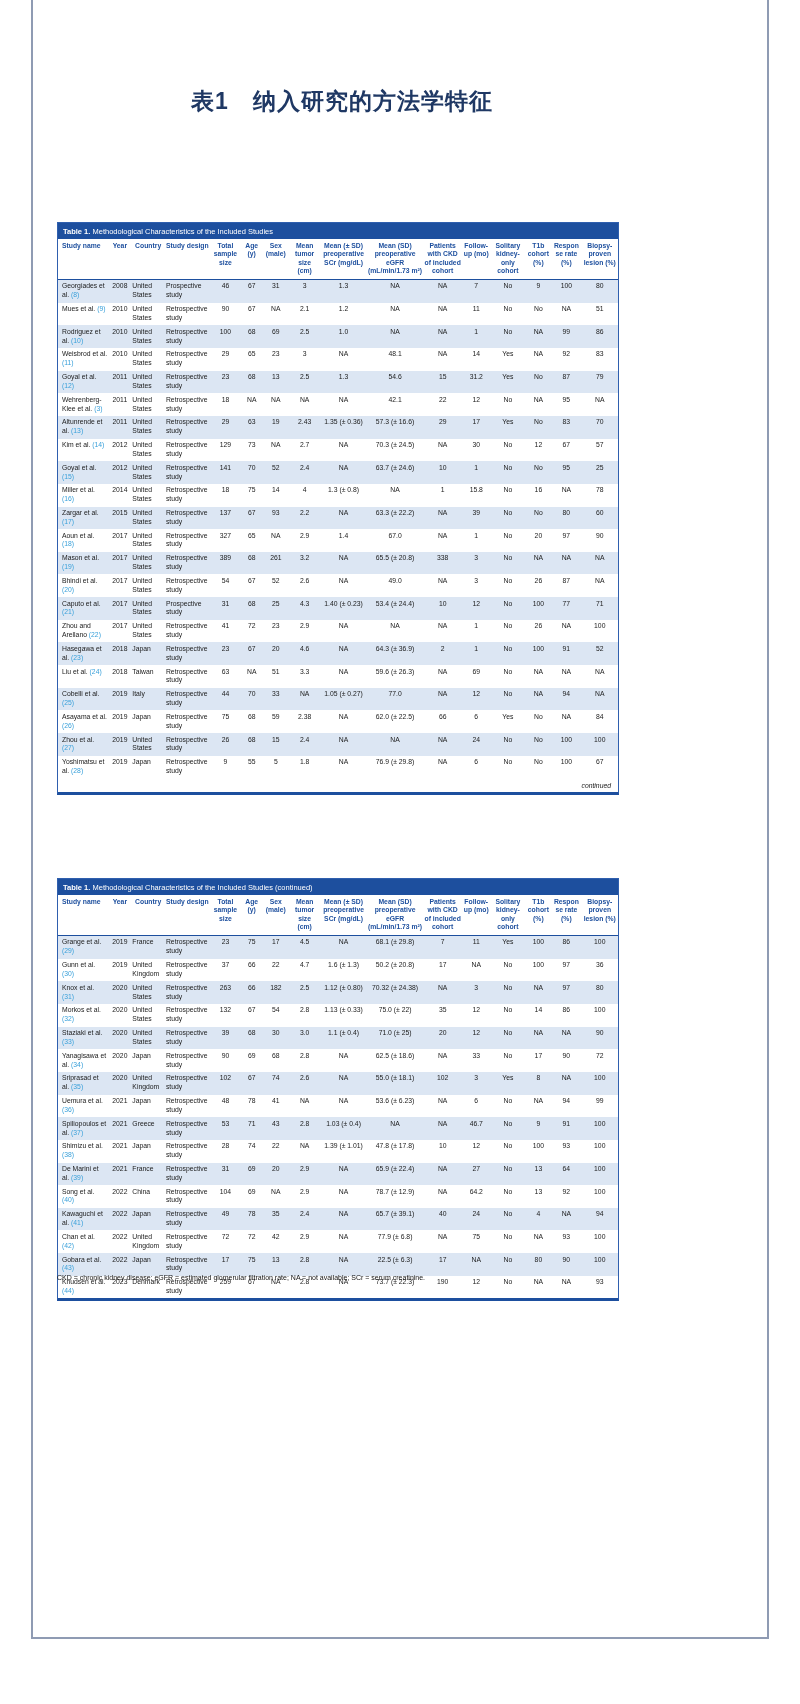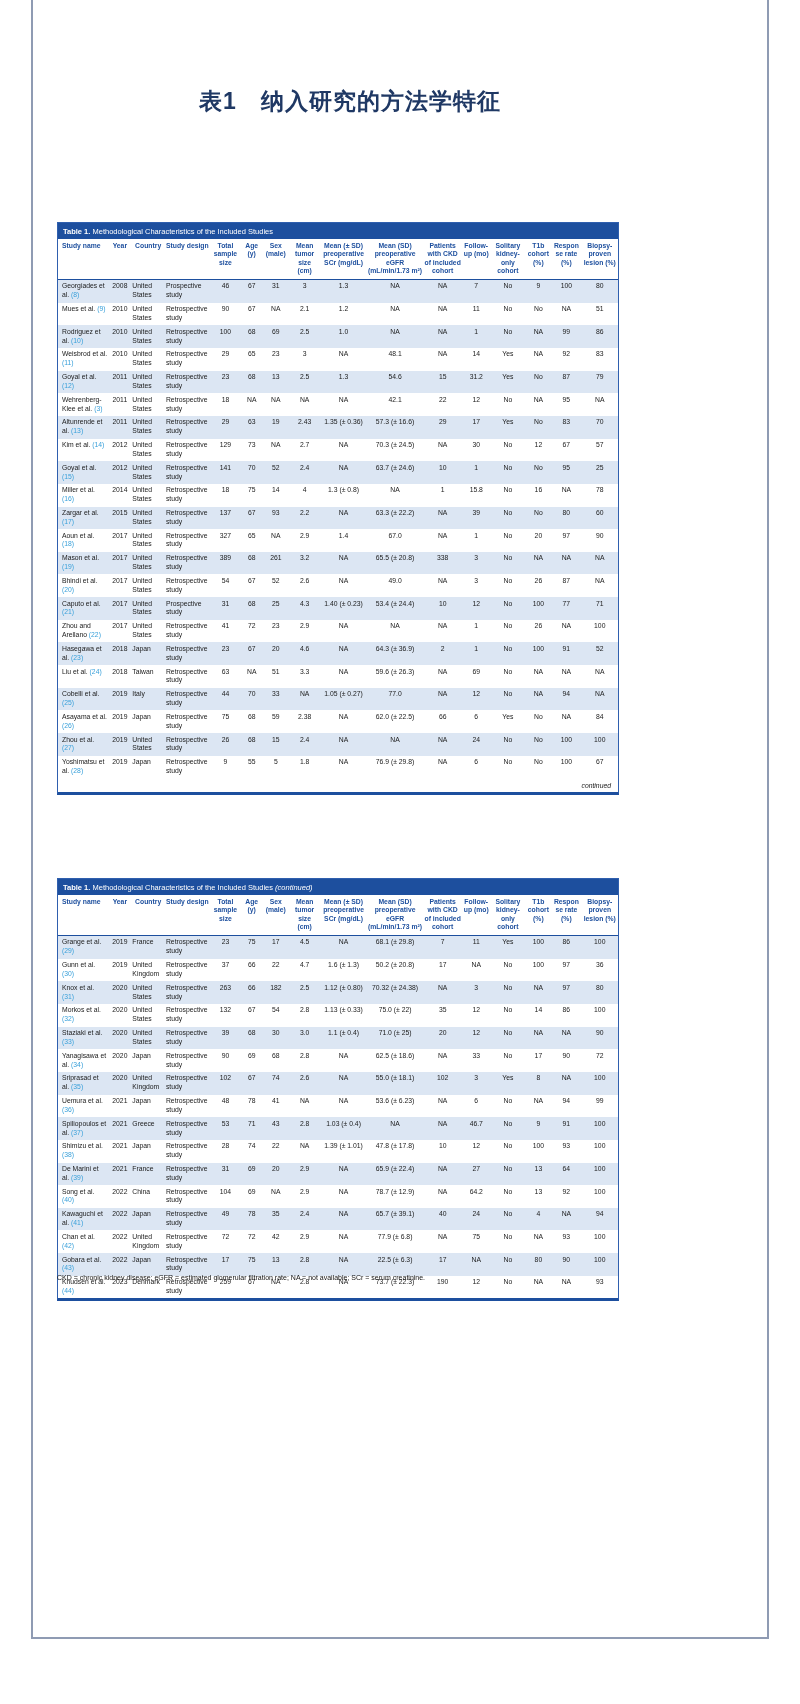--- a/index.html
+++ b/index.html
@@ -11,35 +11,35 @@
   body{
     width:800px;height:1704px;position:relative;background:#ffffff;
     font-family:"Liberation Sans","DejaVu Sans",sans-serif;overflow:hidden;
   }
   .page-frame{
     position:absolute;left:31px;top:-6px;width:738px;height:1645px;
     border-left:2px solid var(--frame);border-right:2px solid var(--frame);
     border-bottom:2px solid var(--frame);
   }
   .cn-title{
-    position:absolute;top:86px;left:8px;width:684px;text-align:center;
+    position:absolute;top:86px;left:0;width:684px;text-align:center;
     font-size:23px;font-weight:bold;color:var(--navy-dark);margin:0;letter-spacing:1px;
   }
   .tablewrap{
     position:absolute;left:57px;width:562px;background:#fff;
     border:1px solid var(--tborder);border-bottom:3px solid var(--navy);
   }
   .t1{top:222px;}
   .t2{top:878px;}
   .tbar{
     background:var(--navy);color:#ffffff;font-size:7.5px;
     padding:3.5px 5px;line-height:1.2;
   }
   .tbold{font-weight:bold;}
-  .tnote{font-style:italic;}
+  .tnote{}
   table{
     width:100%;border-collapse:collapse;table-layout:fixed;
     font-size:6.8px;color:#1a1a1a;
   }
   thead th{
     color:var(--navy);font-weight:bold;text-align:center;vertical-align:top;
     padding:3px 1px;border-bottom:1.5px solid var(--navy);line-height:1.25;
     overflow-wrap:break-word;
   }
   thead th:first-child{text-align:left;padding-left:4px;}

